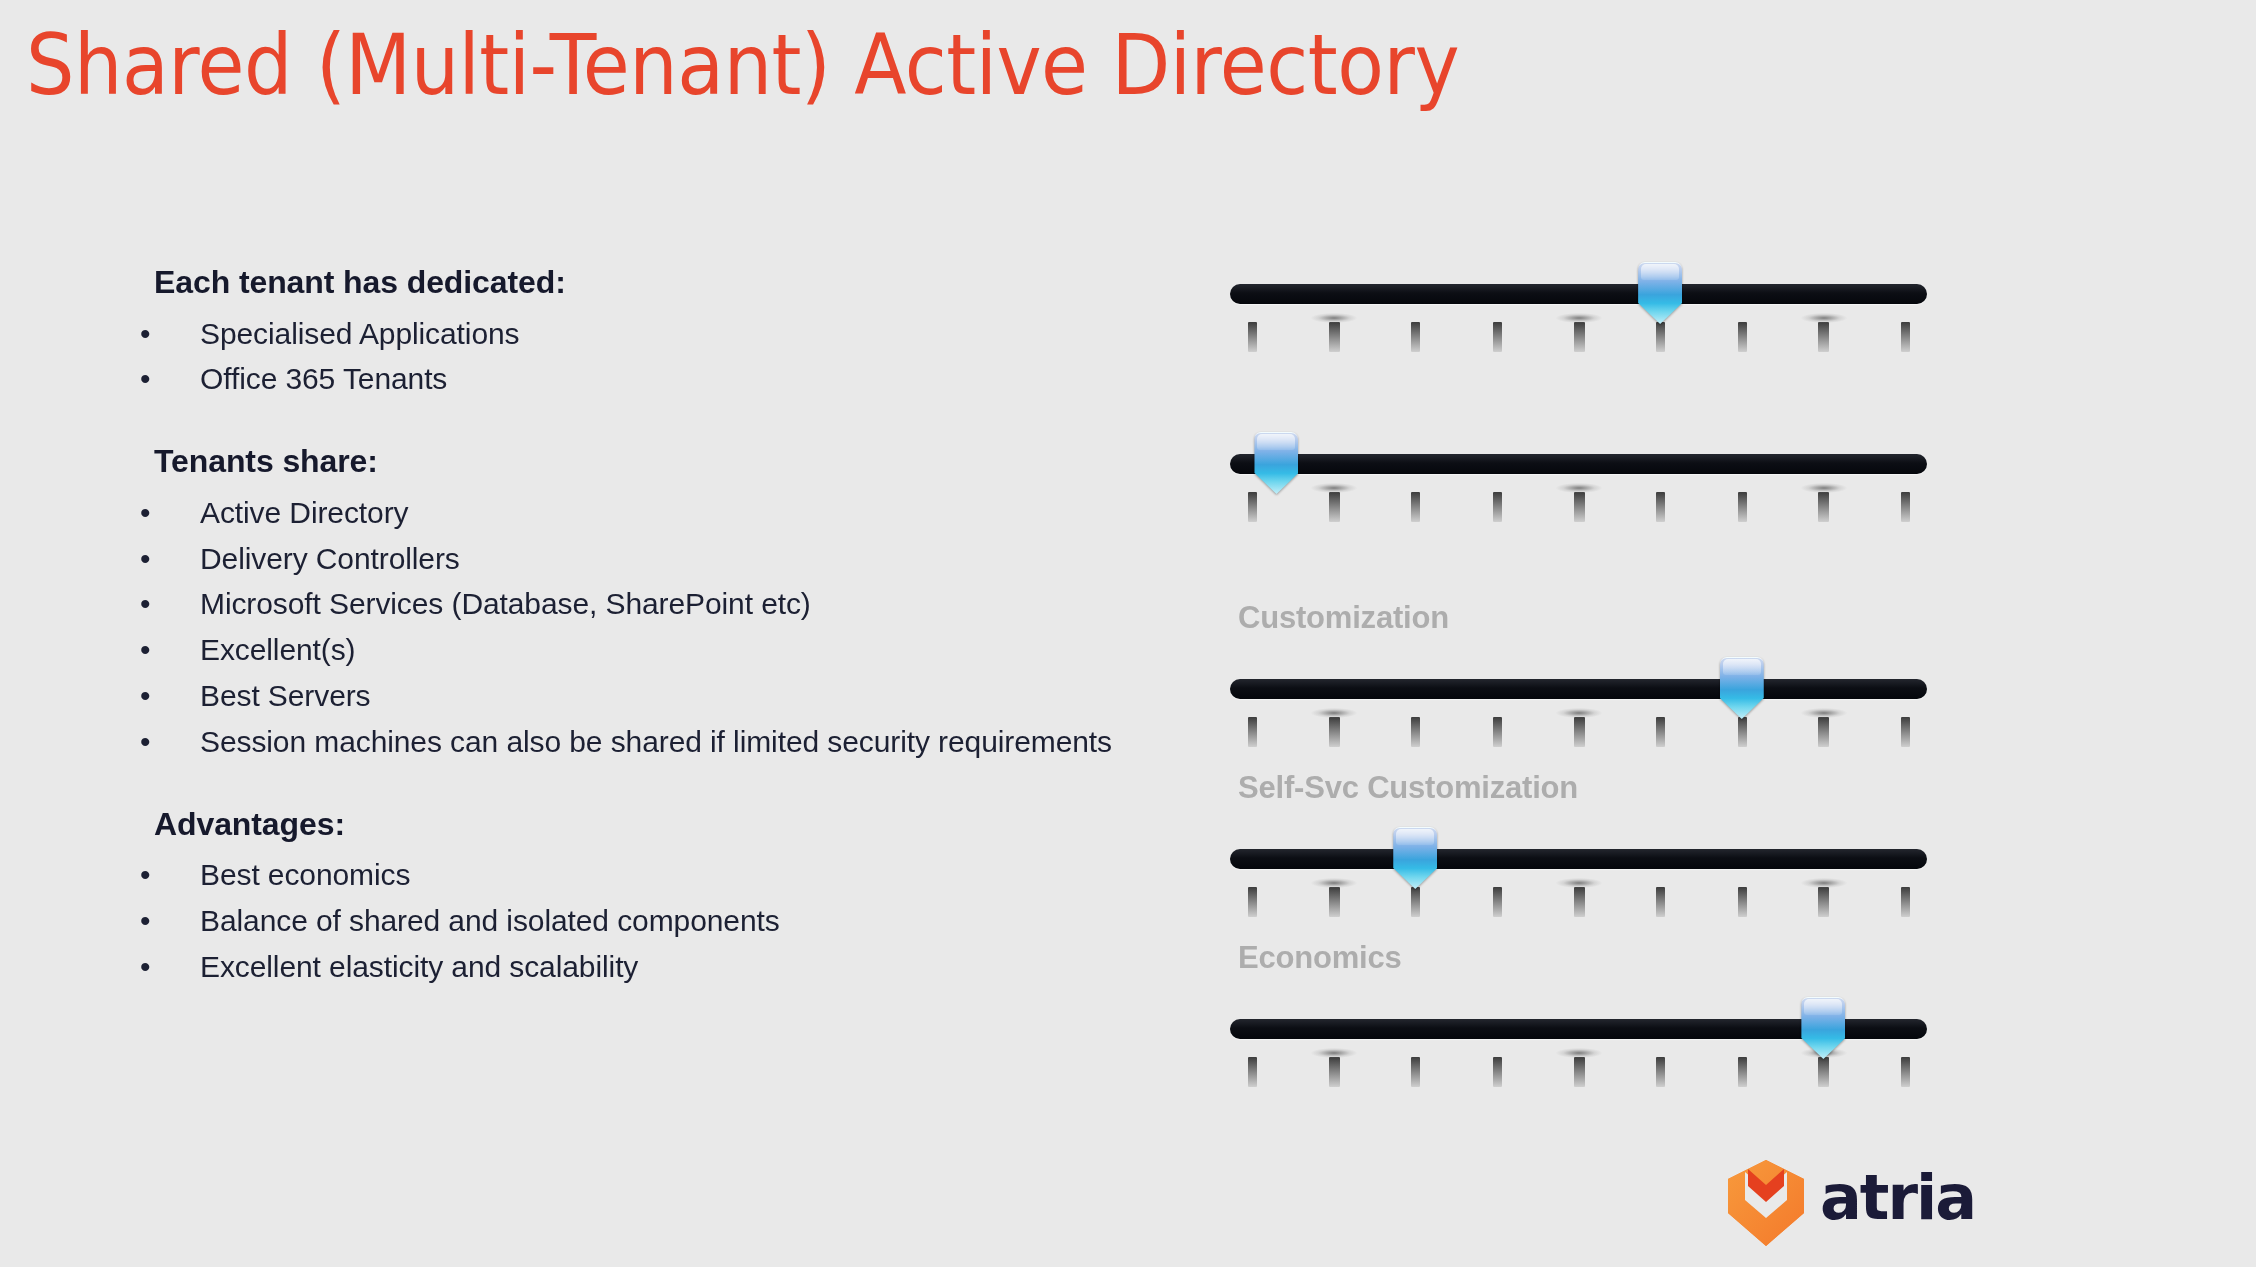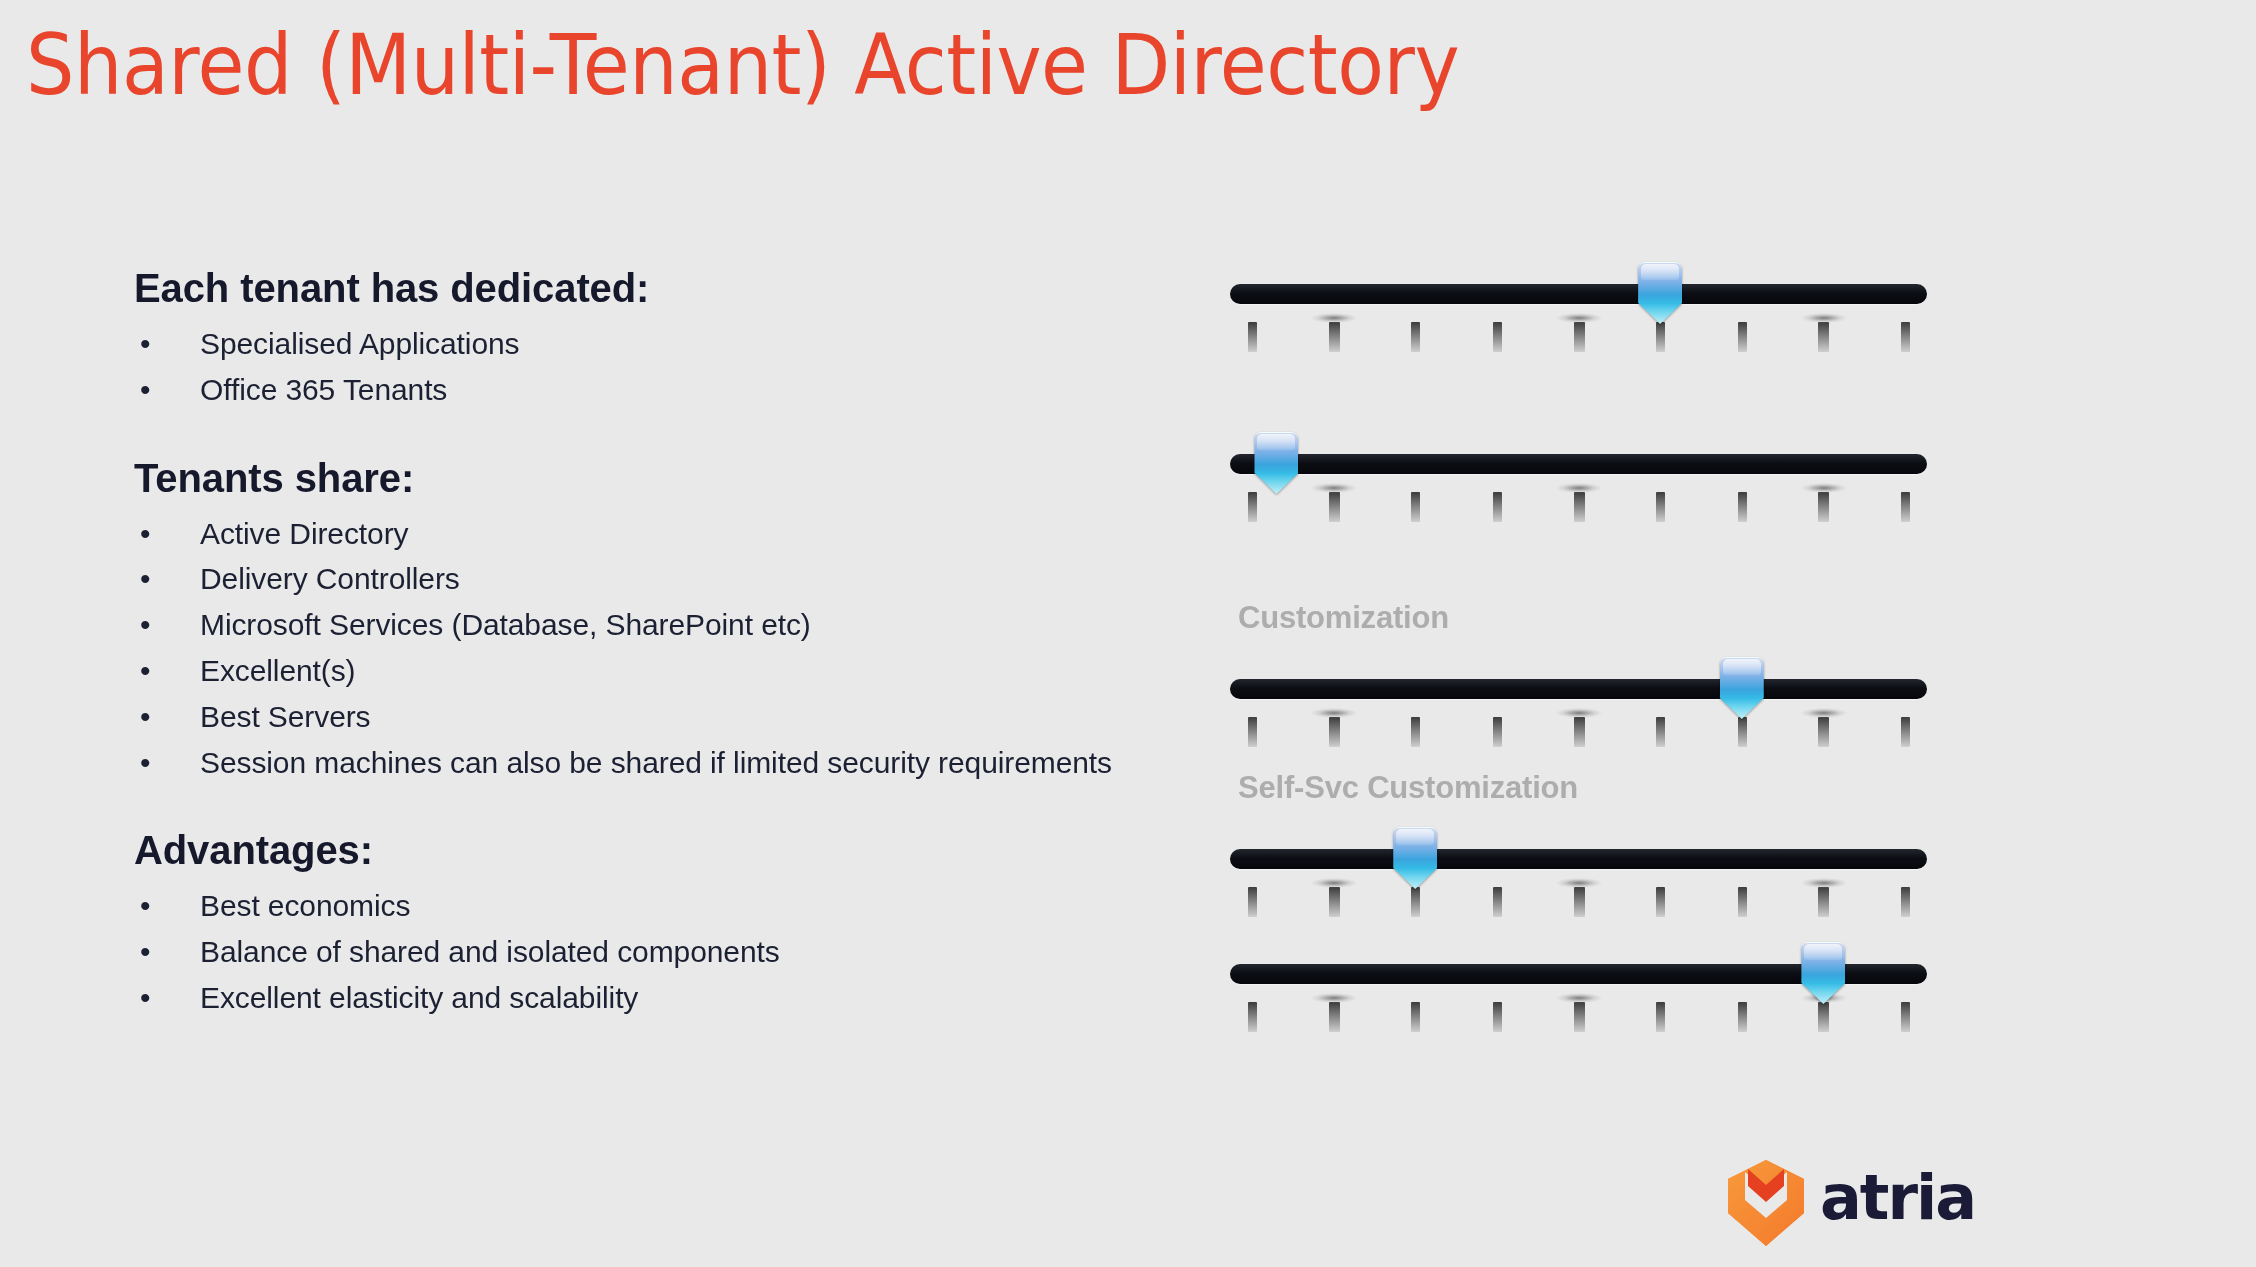--- a/index.html
+++ b/index.html
@@ -39,26 +39,27 @@
     left: 134px;
     top: 262px;
     width: 1010px;
     color: #1c2033;
   }
   .block { margin-bottom: 40px; }
   .block:last-child { margin-bottom: 0; }
 
   .block-heading {
     font-family: "Liberation Sans", sans-serif;
-    font-size: 40px;
+    font-size: 32px;
     font-weight: bold;
     color: #16192c;
     letter-spacing: -0.1px;
     margin-bottom: 8px;
     line-height: 1.3;
+    margin-left: 20px;
   }
 
   ul.bullets {
     list-style: none;
     margin: 0;
     padding: 0;
   }
   ul.bullets > li {
     position: relative;
     padding-left: 66px;
@@ -358,20 +359,21 @@
           <div class="tick" style="left: 675px;"></div>
         </div>
       <div class="marker" style="left: 185.25px;">
         <div class="mk-body"></div>
         <div class="mk-gloss"></div>
       </div>
     </div>
   </div>
 
   <div class="slider-group">
+    <div class="slider-label">Economics</div>
     <div class="slider-body">
       <div class="slider-track"></div>
       <div class="tick-row">
           <div class="tick" style="left: 22px;"></div>
           <div class="tick major" style="left: 103.625px;"></div>
           <div class="tick" style="left: 185.25px;"></div>
           <div class="tick" style="left: 266.875px;"></div>
           <div class="tick major" style="left: 348.5px;"></div>
           <div class="tick" style="left: 430.125px;"></div>
           <div class="tick" style="left: 511.75px;"></div>

